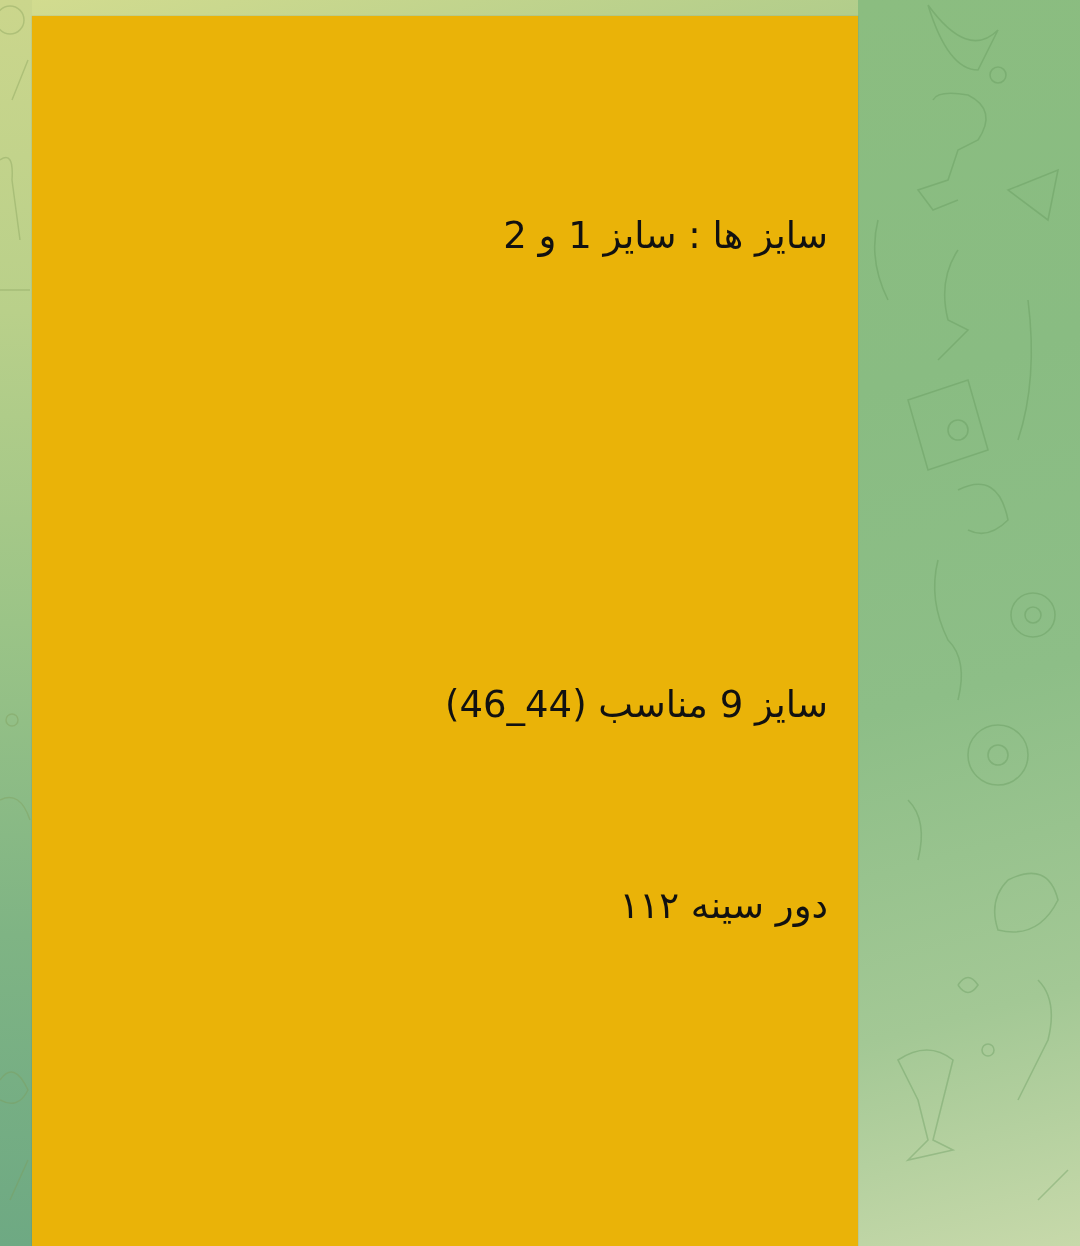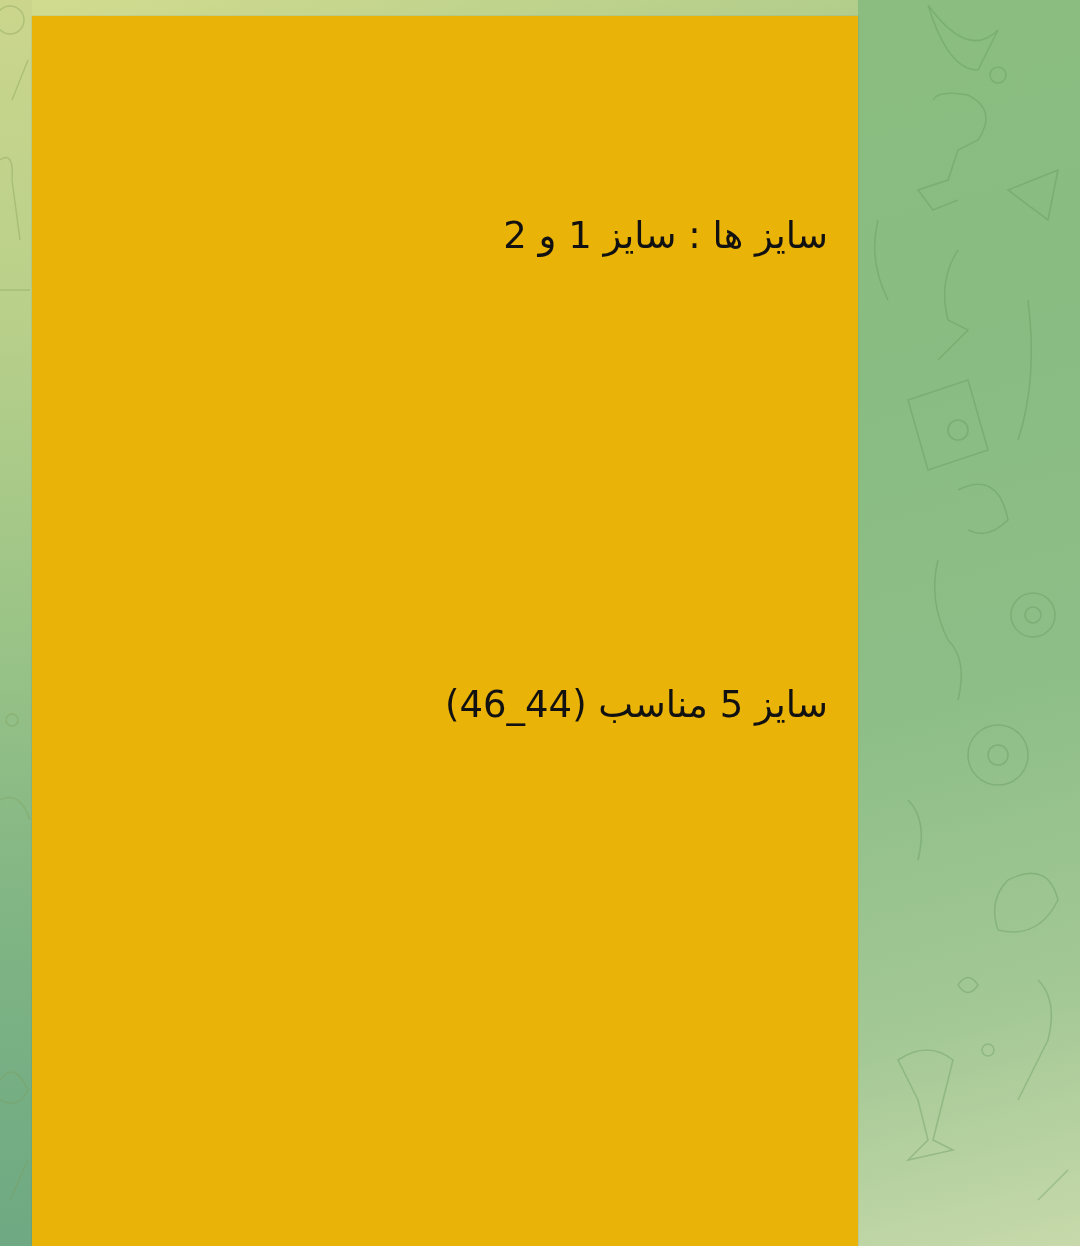--- a/index.html
+++ b/index.html
@@ -98,21 +98,22 @@
       <path d="M180 1200 L210 1170"></path>
     </g>
   </svg>
 </div>
 
 <div class="bubble">
   <div class="msg">
     <span class="line">سایز ها : سایز 1 و 2</span>
     <span class="gap"></span>
 
-    <span class="line">سایز 5 مناسب (44_46)</span>
+    <span class="line">سایز 9 مناسب (44_46)</span>
+    <span class="line">دور سینه ۱۱۲</span>
     
     
     
     
     
 
     
     
     
     

